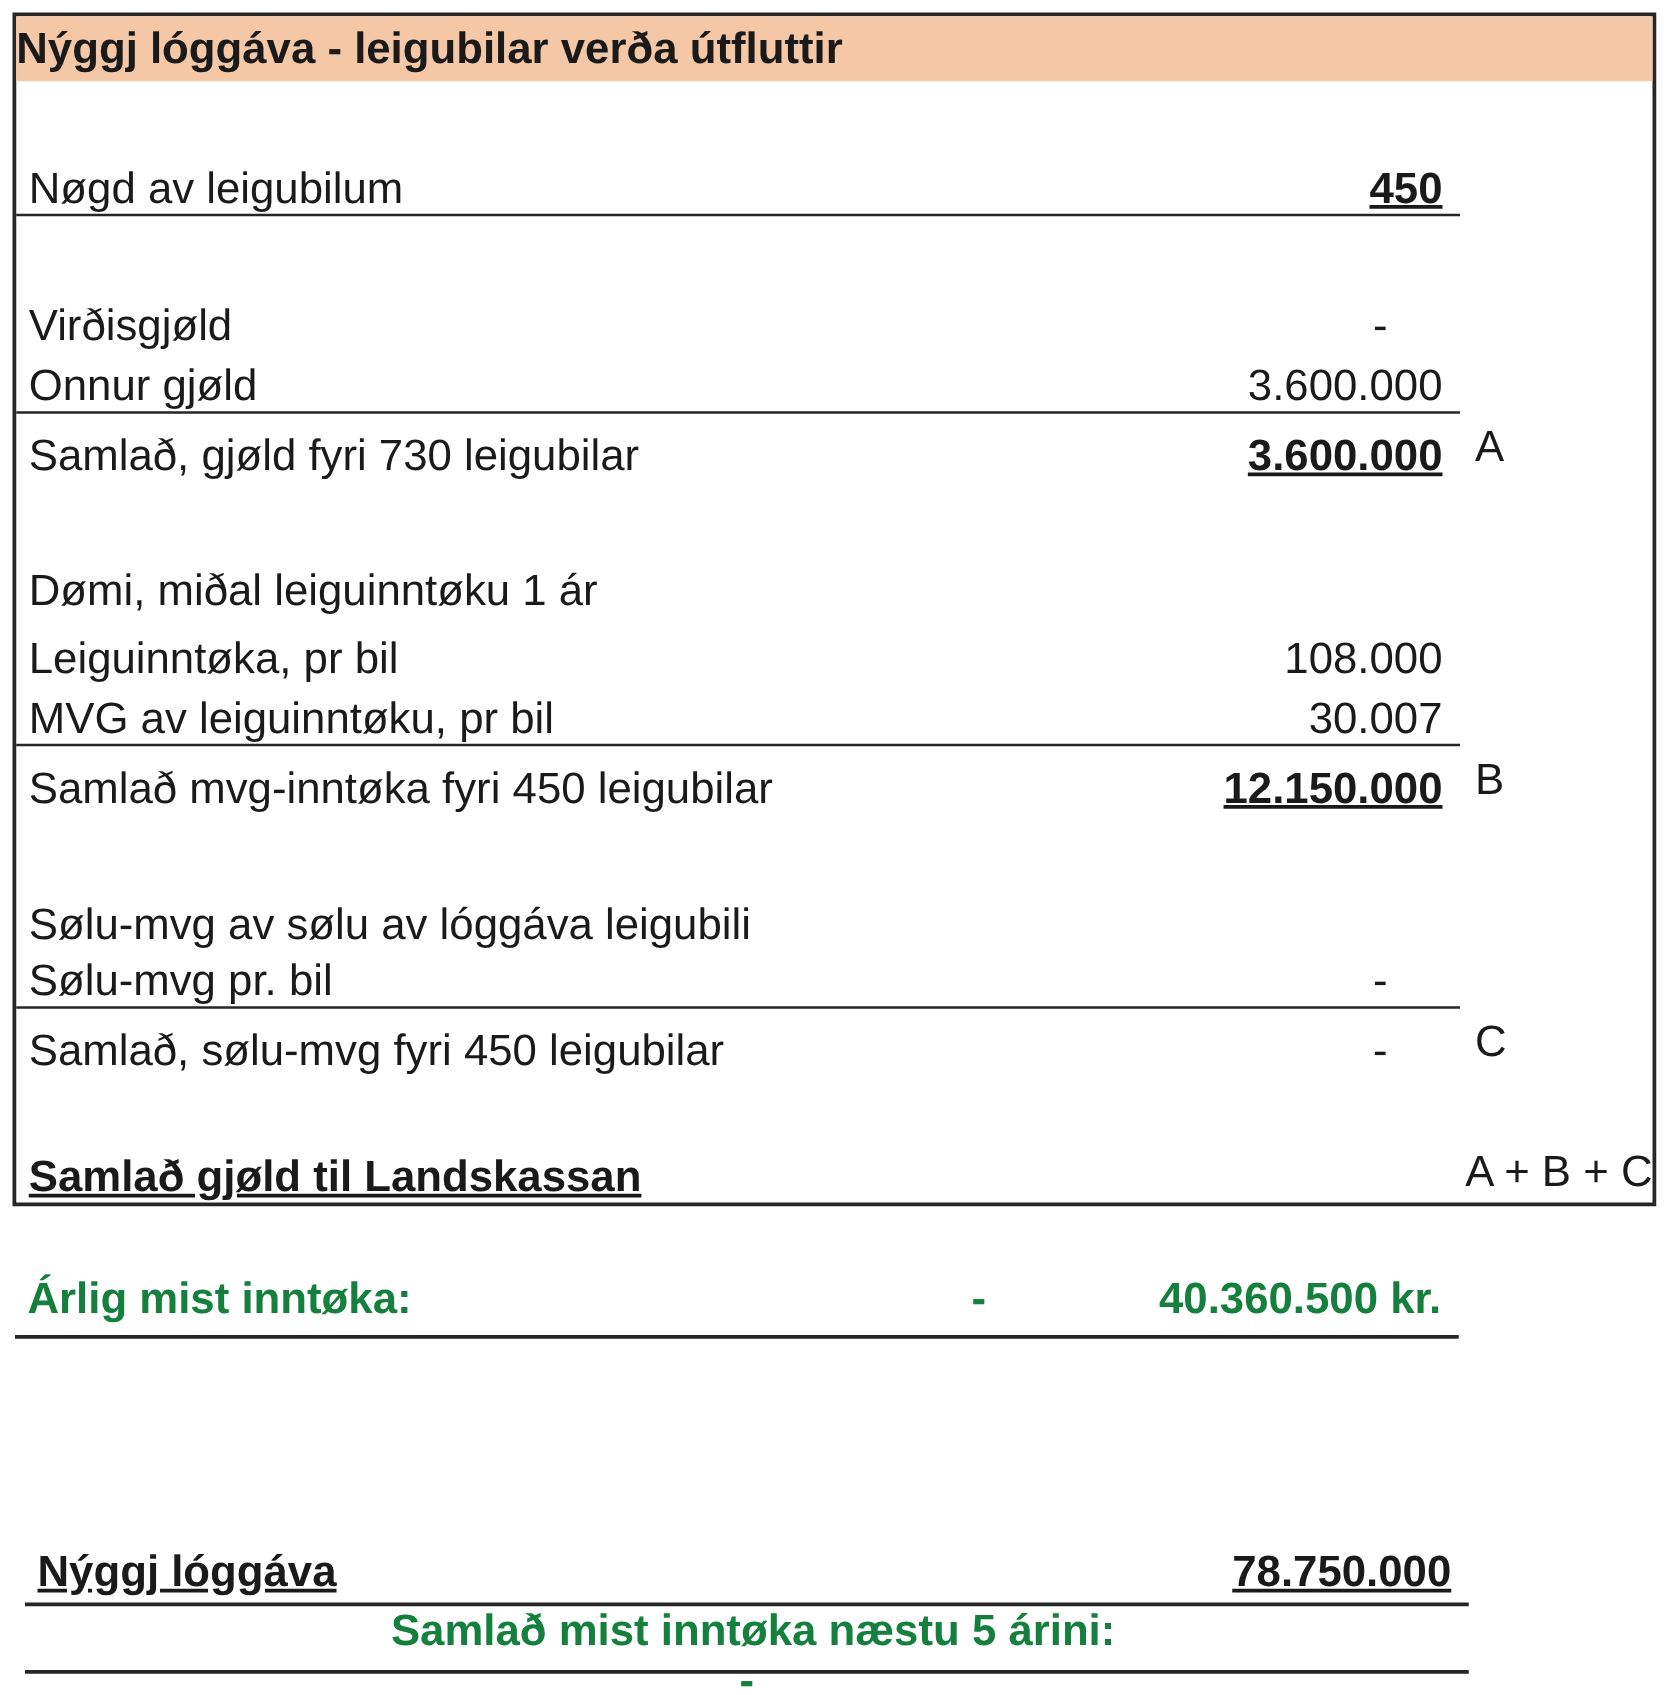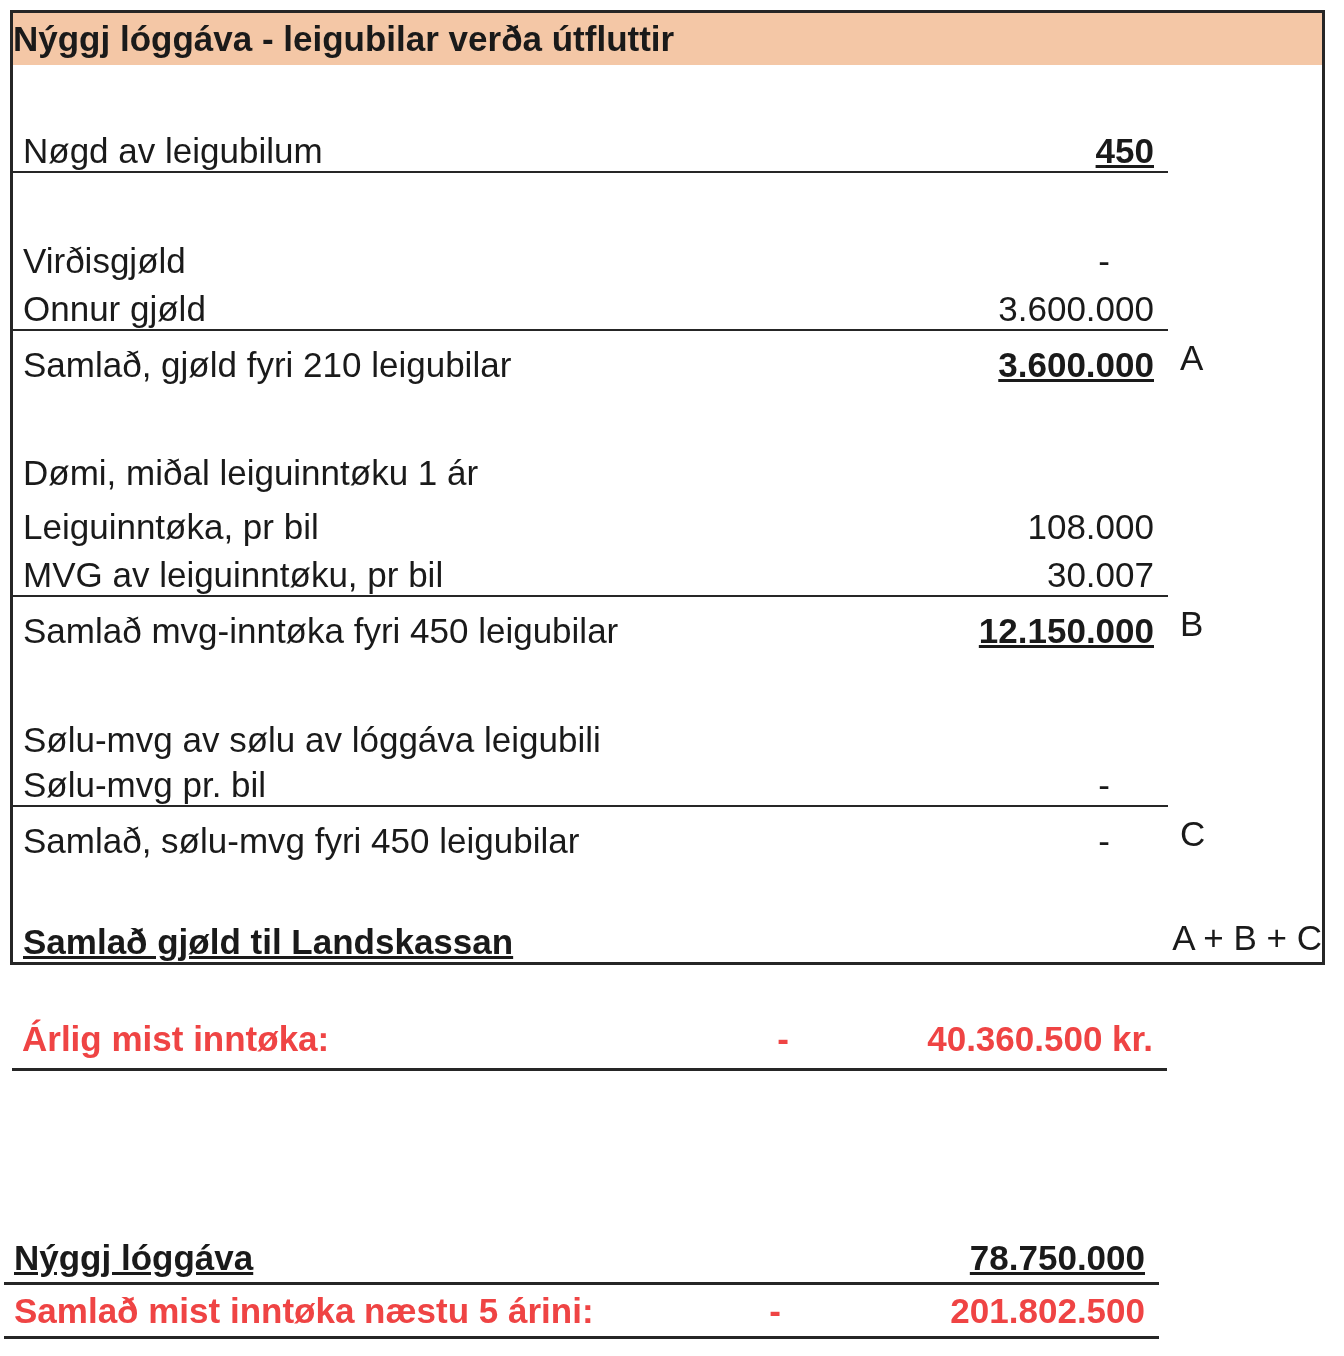--- a/index.html
+++ b/index.html
@@ -35,38 +35,38 @@
     width:1155px;
     display:flex;align-items:flex-end;
   }
   .rule{border-bottom:2px solid #262626;}
   .lbl{flex:1;padding-left:10px;white-space:nowrap;}
   .mid{width:60px;text-align:center;}
   .val{width:340px;text-align:right;padding-right:14px;white-space:nowrap;}
   .val.dash{padding-right:58px;}
   .letter{flex:1;padding-left:12px;display:flex;align-items:center;white-space:nowrap;}
   .b{font-weight:700;text-decoration:underline;}
-  .red{color:#ef4444;font-weight:700;}
+  .red{color:#15803d;font-weight:700;}
   
   .annual-row{
     position:absolute;left:12px;top:1010px;
     width:1155px;height:58px;
     display:flex;align-items:center;
     border-bottom:3px solid #262626;
   }
   .fiveyear-block{
-    position:absolute;left:4px;top:1233px;
+    position:absolute;left:20px;top:1233px;
     width:1155px;
   }
   .fy-row{
     display:flex;align-items:center;
     border-bottom:3px solid #262626;
   }
   .fy-a{height:49px;}
-  .fy-b{height:51px;}
+  .fy-b{height:51px;flex-direction:column;}
 </style>
 </head>
 <body>
 
 <div class="sheet-box">
 
   <div class="hdr">
     <span>Nýggj lóggáva - leigubilar verða útfluttir</span>
   </div>
 
@@ -100,21 +100,21 @@
     <div class="main rule">
       <div class="lbl">Onnur gjøld</div>
       <div class="mid"></div>
       <div class="val">3.600.000</div>
     </div>
     <div class="letter"></div>
   </div>
 
   <div class="row h54">
     <div class="main">
-      <div class="lbl">Samlað, gjøld fyri 210 leigubilar</div>
+      <div class="lbl">Samlað, gjøld fyri 730 leigubilar</div>
       <div class="mid"></div>
       <div class="val b">3.600.000</div>
     </div>
     <div class="letter">A</div>
   </div>
 
   <div class="row h54">
       <div class="main"></div>
     </div>
 

